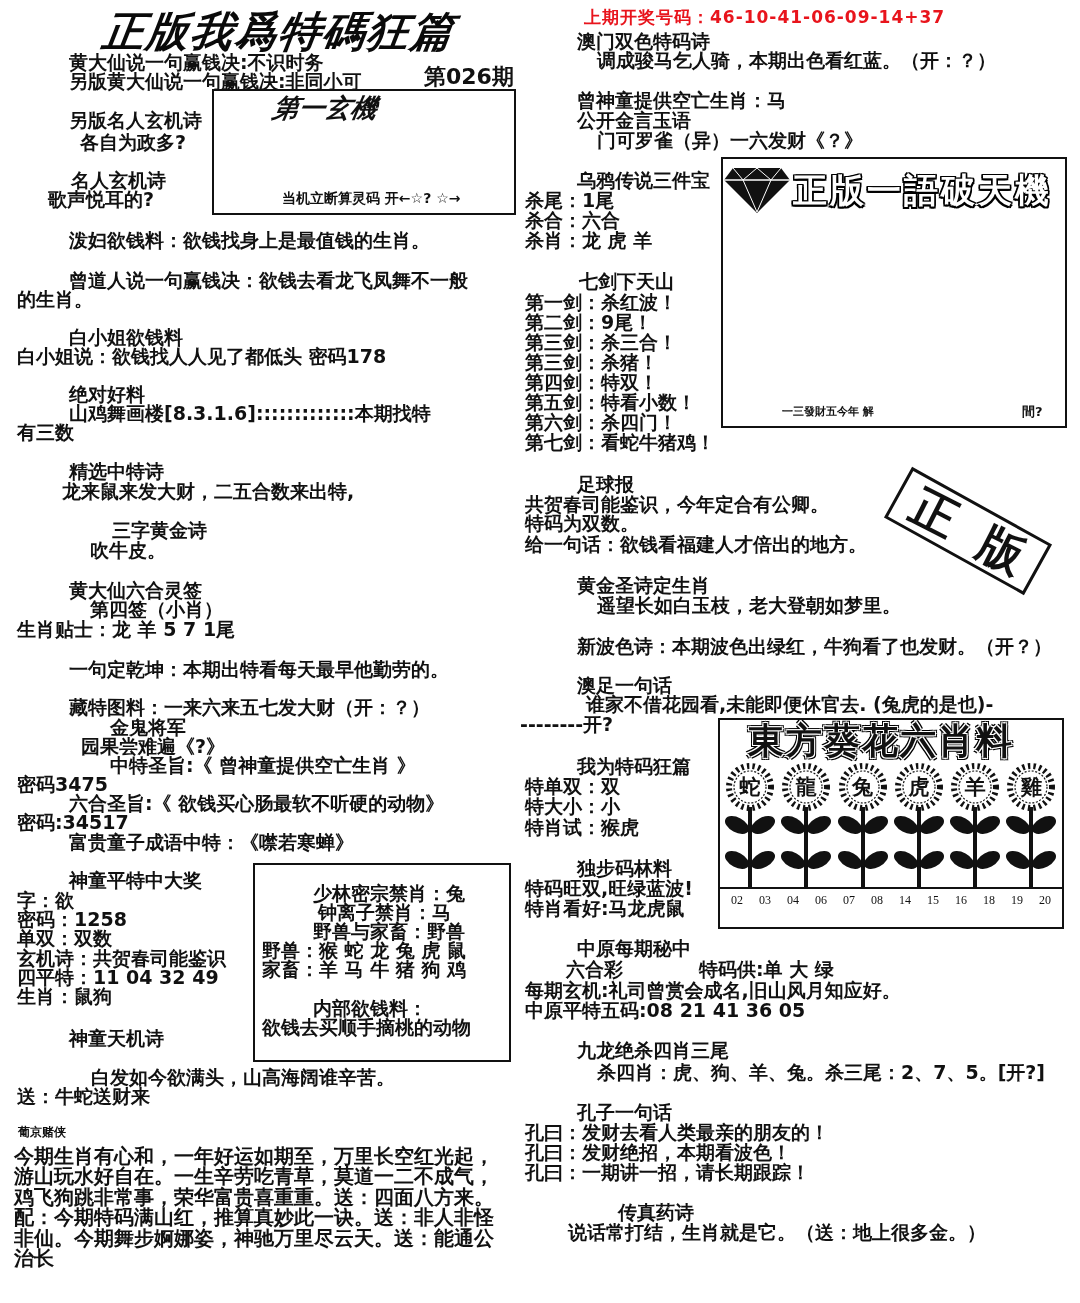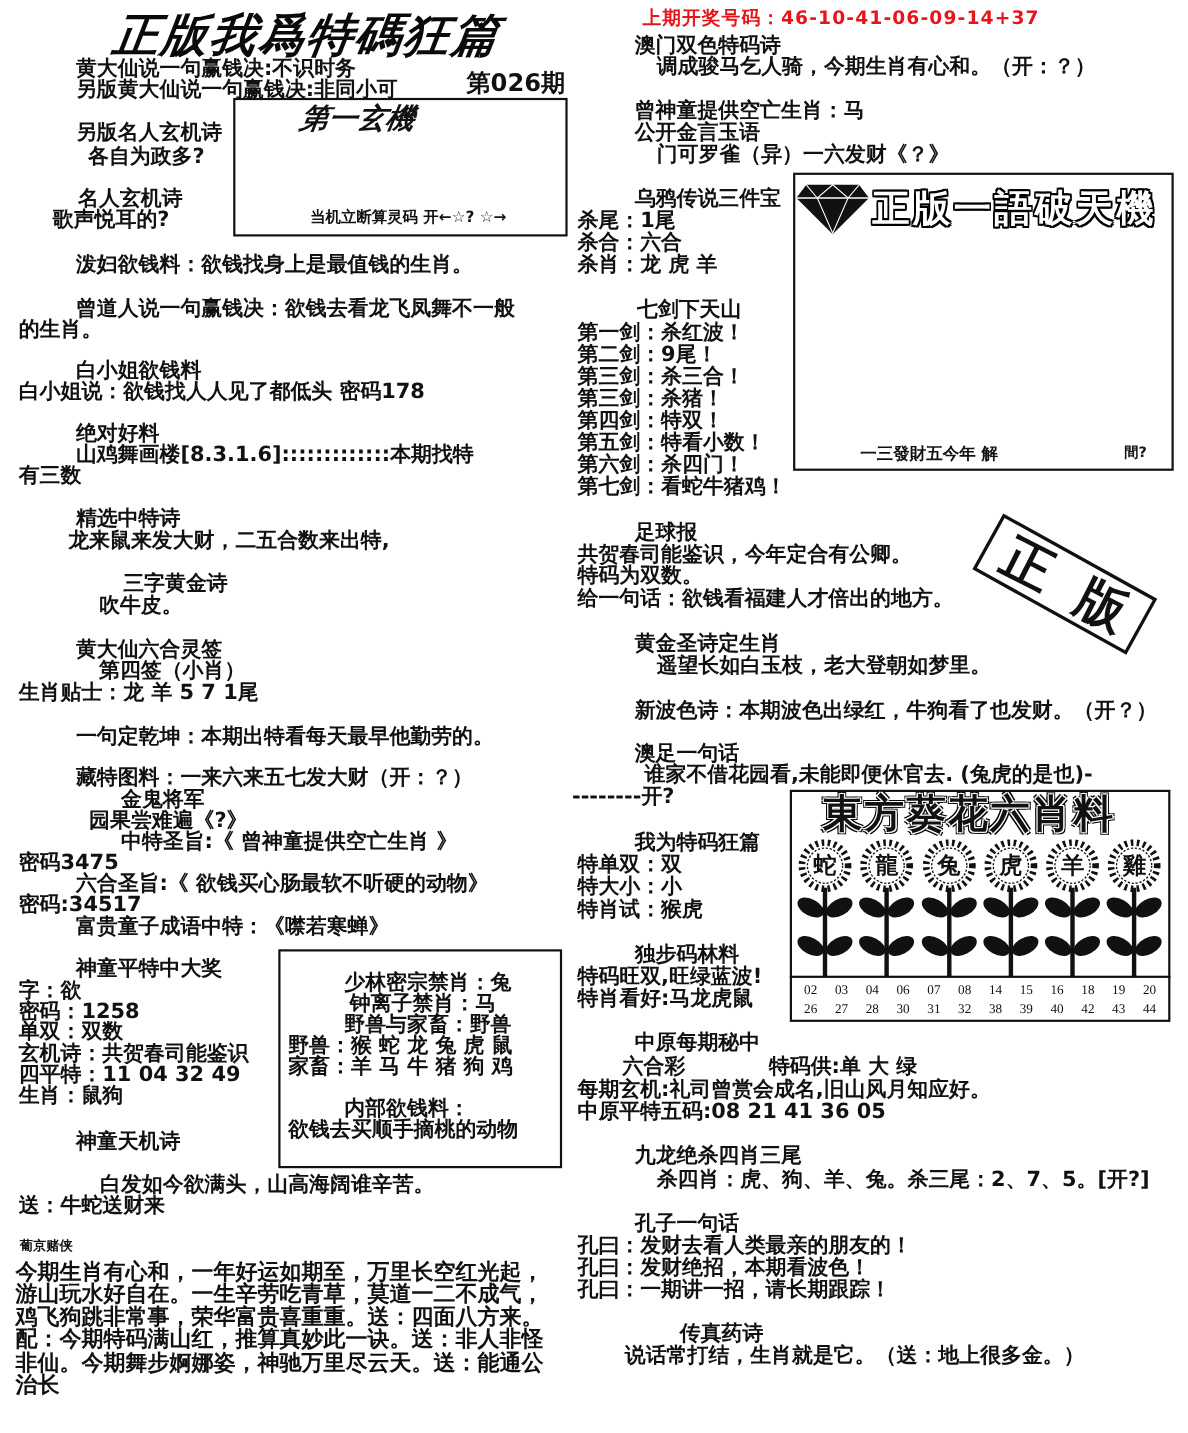--- a/index.html
+++ b/index.html
@@ -123,21 +123,21 @@
 <div class="t pj" style="left:14px;top:1146px">今期生肖有心和，一年好运如期至，万里长空红光起，</div>
 <div class="t pj" style="left:14px;top:1166px">游山玩水好自在。一生辛劳吃青草，莫道一二不成气，</div>
 <div class="t pj" style="left:14px;top:1187px">鸡飞狗跳非常事，荣华富贵喜重重。送：四面八方来。</div>
 <div class="t pj" style="left:14px;top:1207px">配：今期特码满山红，推算真妙此一诀。送：非人非怪</div>
 <div class="t pj" style="left:14px;top:1228px">非仙。今期舞步婀娜姿，神驰万里尽云天。送：能通公</div>
 <div class="t pj" style="left:14px;top:1248px">治长</div>
 
 <div class="red-head" style="color:#e8141c">上期开奖号码：46-10-41-06-09-14+37</div>
 
 <div class="t" style="left:577px;top:31px">澳门双色特码诗</div>
-<div class="t" style="left:597px;top:50px">调成骏马乞人骑，今期生肖有心和。（开：？）</div>
+<div class="t" style="left:597px;top:50px">调成骏马乞人骑，本期出色看红蓝。（开：？）</div>
 
 <div class="t" style="left:577px;top:90px">曾神童提供空亡生肖：马</div>
 <div class="t" style="left:577px;top:110px">公开金言玉语</div>
 <div class="t" style="left:597px;top:130px">门可罗雀（异）一六发财《？》</div>
 
 <div class="t" style="left:577px;top:170px">乌鸦传说三件宝</div>
 <div class="t" style="left:525px;top:190px">杀尾：1尾</div>
 <div class="t" style="left:525px;top:210px">杀合：六合</div>
 <div class="t" style="left:525px;top:230px">杀肖：龙 虎 羊</div>
 
@@ -154,21 +154,21 @@
 <div class="box" style="left:721px;top:157px;width:346px;height:271px"></div>
 <span class="diamond">
   <svg width="68" height="48" viewBox="0 0 68 48">
     <polygon points="10,2 58,2 67,14 34,47 1,14" fill="#111"></polygon>
     <line x1="1" y1="14" x2="67" y2="14" stroke="#fff" stroke-width="1.3"></line>
     <polyline points="10,2 20,14 34,2 48,14 58,2" stroke="#fff" stroke-width="1" fill="none"></polyline>
     <polyline points="20,14 34,46 48,14" stroke="#fff" stroke-width="1" fill="none"></polyline>
   </svg>
 </span>
 <div class="outline-title">正版一語破天機</div>
-<div class="t small" style="left:782px;top:404px;font-size:15px">一三發財五今年 解</div>
+<div class="t small" style="left:782px;top:404px;font-size:11px">一三發財五今年 解</div>
 <div class="t small" style="left:1022px;top:404px;font-size:13px">間?</div>
 
 <div class="t" style="left:577px;top:474px">足球报</div>
 <div class="t" style="left:525px;top:494px">共贺春司能鉴识，今年定合有公卿。</div>
 <div class="t" style="left:525px;top:513px">特码为双数。</div>
 <div class="t" style="left:525px;top:534px">给一句话：欲钱看福建人才倍出的地方。</div>
 
 <div class="stamp">
   <span>正</span>
   <span>版</span>
@@ -276,34 +276,20 @@
     <span>06</span>
     <span>07</span>
     <span>08</span>
     <span>14</span>
     <span>15</span>
     <span>16</span>
     <span>18</span>
     <span>19</span>
     <span>20</span>
   </div>
-  <div class="num-row">
-    <span>26</span>
-    <span>27</span>
-    <span>28</span>
-    <span>30</span>
-    <span>31</span>
-    <span>32</span>
-    <span>38</span>
-    <span>39</span>
-    <span>40</span>
-    <span>42</span>
-    <span>43</span>
-    <span>44</span>
-  </div>
 </div>
 
 <div class="t" style="left:577px;top:938px">中原每期秘中</div>
 <div class="t" style="left:566px;top:959px">六合彩</div>
 <div class="t" style="left:699px;top:959px">特码供:单 大 绿</div>
 <div class="t" style="left:525px;top:980px">每期玄机:礼司曾赏会成名,旧山风月知应好。</div>
 <div class="t" style="left:525px;top:1000px">中原平特五码:08 21 41 36 05</div>
 
 <div class="t" style="left:577px;top:1040px">九龙绝杀四肖三尾</div>
 <div class="t" style="left:597px;top:1062px">杀四肖：虎、狗、羊、兔。杀三尾：2、7、5。[开?]</div>

